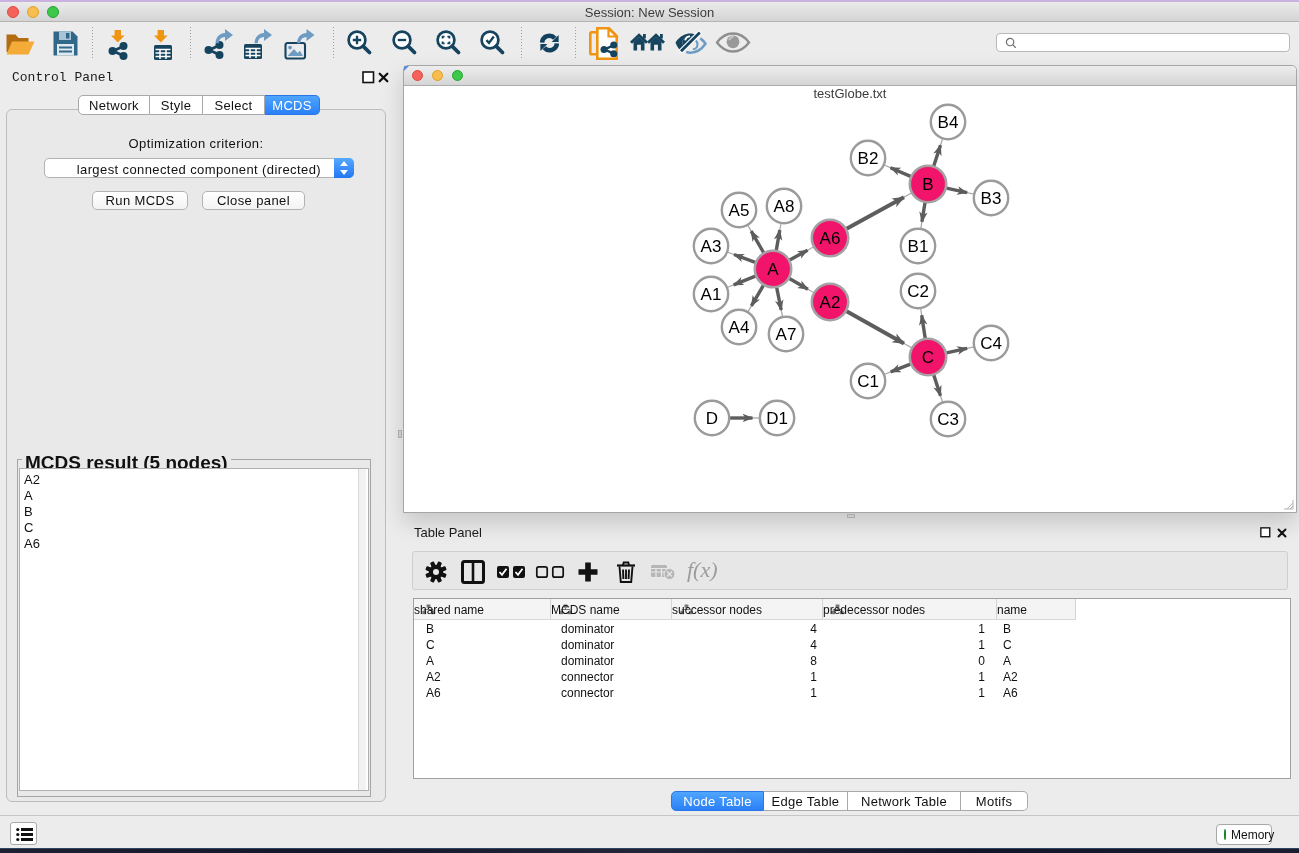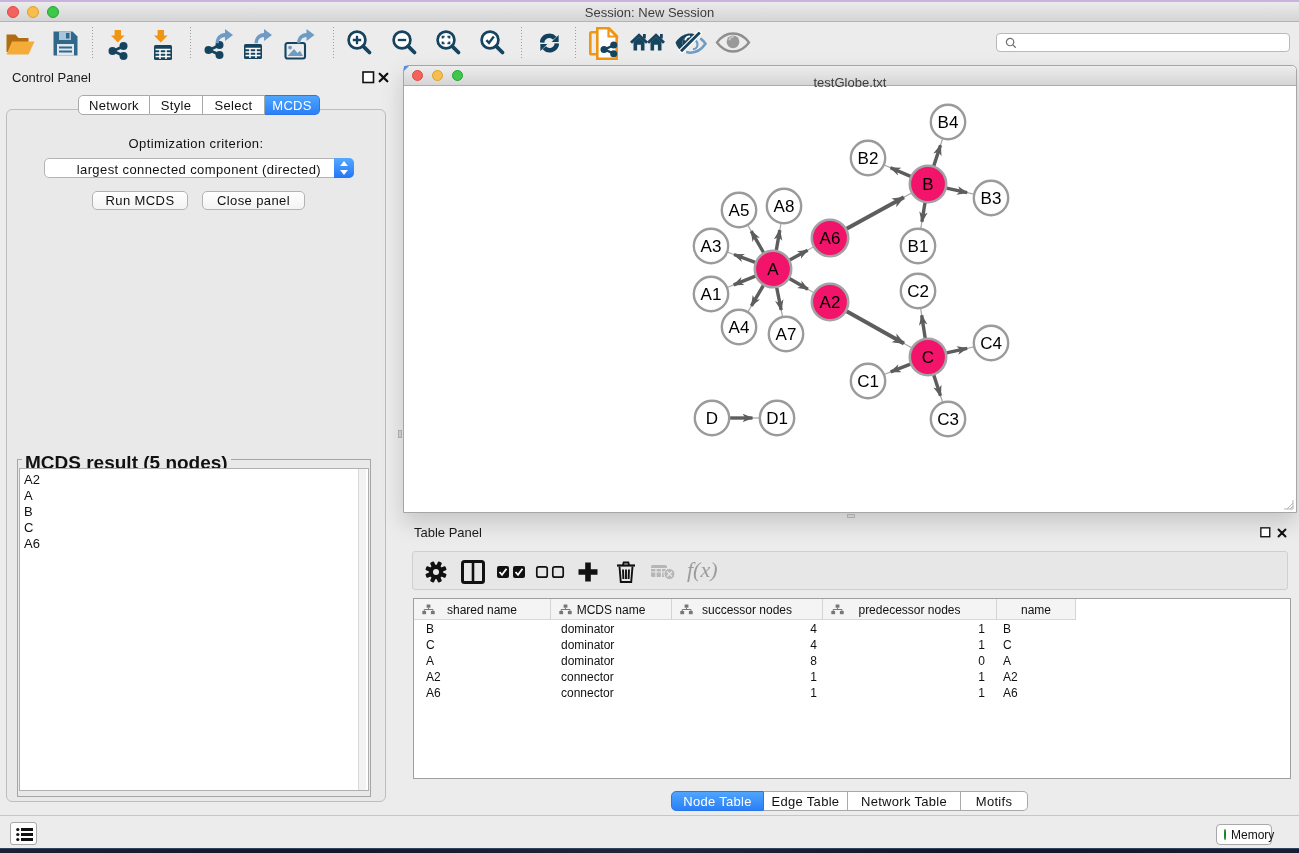--- a/index.html
+++ b/index.html
@@ -15,21 +15,21 @@
 .tl { width:12px; height:12px; border-radius:50%; top:6px; }
 
 
 #toolbar { left:0; top:23px; width:1299px; height:41px; background:#ececec; }
 .sep { top:4px; width:1px; height:33px;
   background-image:linear-gradient(#9e9e9e 1px, transparent 1px); background-size:1px 3px; }
 #search { left:996px; top:33px; width:294px; height:19px; background:#fff;
   border:1px solid #b9b9b9; border-radius:4px; }
 
 
-#cp-title { left:12px; top:70px; font-size:13px; color:#1a1a1a; }
+#cp-title { left:12px; top:70px; font-size:13px; color:#1a1a1a;font-family:Liberation Mono, monospace; }
 #cp-box { left:6px; top:109px; width:380px; height:693px; background:#e9e9e9;
   border:1px solid #bdbdbd; border-radius:6px; }
 .tabrow { display:flex; }
 #cp-tabs { left:78px; top:95px; height:20px; }
 .tab { height:20px; font-size:13px; letter-spacing:0.3px; color:#111; background:#fff;
   border:1px solid #a9a9a9; border-left:none; display:flex; align-items:center; justify-content:center; }
 .tab.first { border-left:1px solid #a9a9a9; border-radius:5px 0 0 5px; }
 .tab.last { border-radius:0 5px 5px 0; }
 .tab.sel { background:linear-gradient(#4fa5fd,#2a80f7); color:#fff; border-color:#2a76e8; }
 #optlabel { left:6px; top:136px; width:380px; text-align:center; font-size:13px; letter-spacing:0.4px; color:#111; }
@@ -45,31 +45,31 @@
 #mcdslist { left:19px; top:468px; width:350px; height:323px; background:#fff; border:1px solid #b0b0b0;
   font-size:13px; color:#111; line-height:16px; padding:3px 0 0 4px; }
 #mcdsscroll { left:358px; top:469px; width:8px; height:321px; background:#f2f2f2; border-left:1px solid #d8d8d8; }
 
 
 #netwin { left:403px; top:65px; width:894px; height:448px; background:#fff;
   border:1px solid #a6a6a6; border-radius:5px 5px 0 0;
   box-shadow:0 10px 22px rgba(0,0,0,0.16); }
 #nettitle { left:0; top:0; width:892px; height:20px; background:linear-gradient(#ededed,#d5d5d5);
   border-bottom:1px solid #ababab; border-radius:5px 5px 0 0; }
-#nettitle .txt { position:absolute; left:0; top:9px; width:100%; text-align:center; font-size:13px; color:#3c3c3c; }
+#nettitle .txt { position:absolute; left:0; top:20px; width:100%; text-align:center; font-size:13px; color:#3c3c3c; }
 .tl2 { width:11px; height:11px; border-radius:50%; top:4px; position:absolute; }
 
 
 #tp-title { left:414px; top:525px; font-size:13px; color:#1a1a1a; }
 #tp-toolbar { left:412px; top:551px; width:876px; height:39px; background:#e7e7e7;
   border:1px solid #cfcfcf; border-radius:3px; }
 #tp-table { left:413px; top:598px; width:878px; height:181px; background:#fff; border:1px solid #a0a0a0; }
 .hcell { position:absolute; top:0; height:21px; border-right:1px solid #d4d4d4; border-bottom:1px solid #d8d8d8; background:#f4f4f4;
   font-size:12px; color:#111; }
-.hlabel { position:absolute; top:4px; width:100%; text-align:center; }
+.hlabel { position:absolute; top:4px; width:100%; text-align:left; }
 #tp-tabs { left:671px; top:791px; height:20px; }
 
 
 #statusline { left:0; top:815px; width:1299px; height:1px; background:#c6c6c6; }
 #statusbar { left:0; top:816px; width:1299px; height:31px; background:#ececec; }
 #listbtn { left:10px; top:822px; width:27px; height:23px; background:#fdfdfd; border:1px solid #a8a8a8; border-radius:3px; }
 #membtn { left:1216px; top:824px; width:56px; height:21px; background:#fdfdfd; border:1px solid #a8a8a8;
   border-radius:4px; font-size:12px; color:#111; display:flex; align-items:center; }
 #darkstrip { left:0; top:848px; width:1299px; height:5px; background:linear-gradient(90deg,#1d2030 0%,#14172a 25%,#232639 50%,#121527 75%,#1b1e30 100%); border-top:1px solid #314360; }
 </style>

